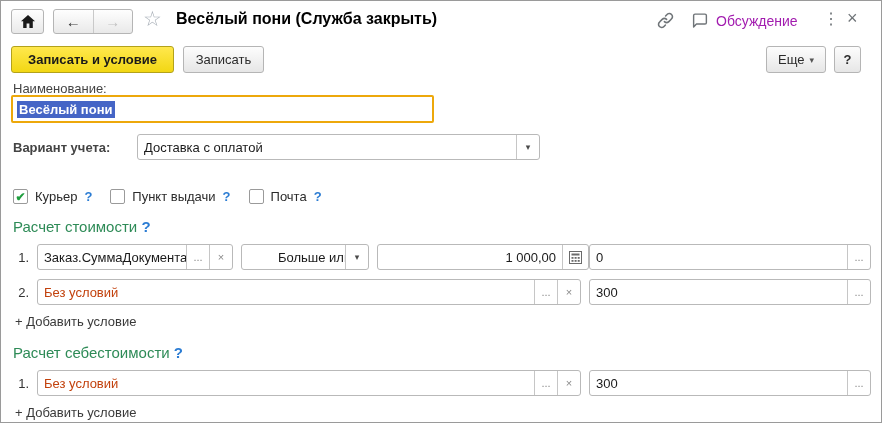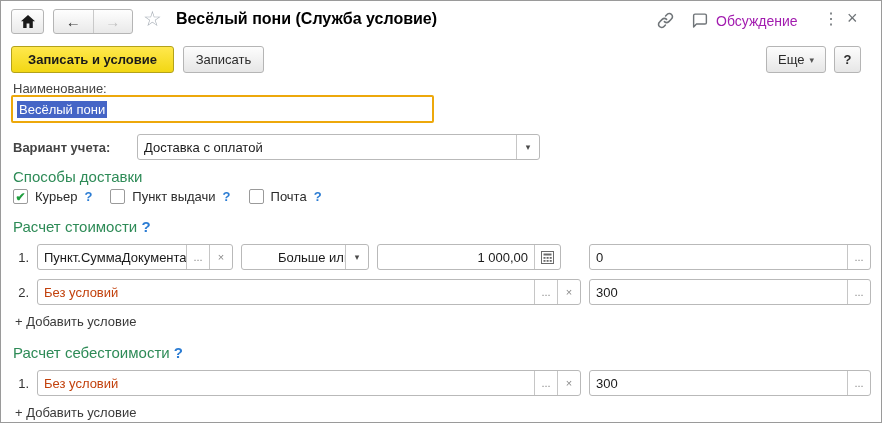--- a/index.html
+++ b/index.html
@@ -41,21 +41,21 @@
   }
   .dd-arrow { font-size:9px; color:#555; }
 
   
   .lbl { position:absolute; font-size:13px; color:#444; white-space:nowrap; }
   .name-box {
     position:absolute; left:10px; top:94px; width:411px; height:24px;
     border:2px solid #eda80b; border-radius:2px; background:#fff;
     display:flex; align-items:center; padding:0 4px; box-sizing:content-box;
   }
-  .sel-text { background:#4565c6; color:#fff; font-size:13px; padding:1px 2px; }
+  .sel-text { background:#4565c6; color:#fff; font-size:13px; padding:1px 2px;font-weight:bold; }
 
   .field {
     position:absolute; box-sizing:border-box; height:26px;
     border:1px solid #b9b9b9; border-radius:3px; background:#fff;
     display:flex; align-items:stretch; font-size:13px; color:#1a1a1a;
   }
   .fval { flex:1; display:flex; align-items:center; padding:0 6px; white-space:nowrap; overflow:hidden; }
   .fval.right { justify-content:flex-end; }
   .fbtn {
     width:22px; border-left:1px solid #c6c6c6;
@@ -97,21 +97,21 @@
     <span class="nav-half nav-back">
         <span>←</span>
       </span>
     <span class="nav-half nav-fwd">
         <span>→</span>
       </span>
   </div>
 
   <span class="abs star">☆</span>
 
-  <div class="abs title">Весёлый пони (Служба условие)</div>
+  <div class="abs title">Весёлый пони (Служба закрыть)</div>
 
   <span class="abs" style="left:655px;top:10px;">
     <svg width="19" height="19" viewBox="0 0 24 24" fill="none" stroke="#6f7478" stroke-width="2" stroke-linecap="round" stroke-linejoin="round">
         <path d="M10.6 13.4a4 4 0 0 0 5.6 0l3-3a4 4 0 1 0-5.6-5.6l-1.5 1.5"></path>
         <path d="M13.4 10.6a4 4 0 0 0-5.6 0l-3 3a4 4 0 1 0 5.6 5.6l1.5-1.5"></path>
       </svg>
   </span>
 
   <span class="abs" style="left:690px;top:11px;">
     <svg width="18" height="17" viewBox="0 0 24 24" fill="none" stroke="#6f7478" stroke-width="2" stroke-linejoin="round">
@@ -144,21 +144,20 @@
   </div>
 
   <div class="lbl" style="left:12px;top:139px;font-weight:bold;">Вариант учета:</div>
   <div class="field" style="left:107px;top:133px;width:403px;margin-left:29px;">
     <span class="fval">Доставка с оплатой</span>
     <span class="fbtn arrow">
         <span>▾</span>
       </span>
   </div>
 
-  <div class="section-h" style="left:12px;top:167px;">Способы доставки</div>
 
   <div class="cb-row">
     <span class="cb-group">
       <span class="cb">
           <span>✔</span>
         </span>
       <span>Курьер</span>
       <span class="help">?</span>
     </span>
     <span class="cb-group">
@@ -177,35 +176,35 @@
     </span>
   </div>
 
   <div class="section-h" style="left:12px;top:217px;">
     <span>Расчет стоимости</span>
     <span class="help">?</span>
   </div>
 
   <div class="rownum" style="left:10px;top:249px;">1.</div>
   <div class="field" style="left:36px;top:243px;width:196px;">
-    <span class="fval">Пункт.СуммаДокумента</span>
+    <span class="fval">Заказ.СуммаДокумента</span>
     <span class="fbtn">
         <span>...</span>
       </span>
     <span class="fbtn">
         <span>×</span>
       </span>
   </div>
   <div class="field" style="left:240px;top:243px;width:128px;padding-left:30px;">
     <span class="fval">Больше или рав</span>
     <span class="fbtn arrow">
         <span>▾</span>
       </span>
   </div>
-  <div class="field" style="left:376px;top:243px;width:184px;">
+  <div class="field" style="left:376px;top:243px;width:212px;">
     <span class="fval right">1 000,00</span>
     <span class="fbtn" style="width:25px;">
       <span style="display:flex;">
         <svg width="13" height="13" viewBox="0 0 13 13">
             <rect x="0.5" y="0.5" width="12" height="12" fill="#fff" stroke="#6a6a6a"></rect>
             <rect x="2.5" y="2.5" width="8" height="2" fill="#6a6a6a"></rect>
             <rect x="2.5" y="6" width="2" height="1.8" fill="#6a6a6a"></rect>
             <rect x="5.6" y="6" width="2" height="1.8" fill="#6a6a6a"></rect>
             <rect x="8.7" y="6" width="2" height="1.8" fill="#6a6a6a"></rect>
             <rect x="2.5" y="9" width="2" height="1.8" fill="#6a6a6a"></rect>

